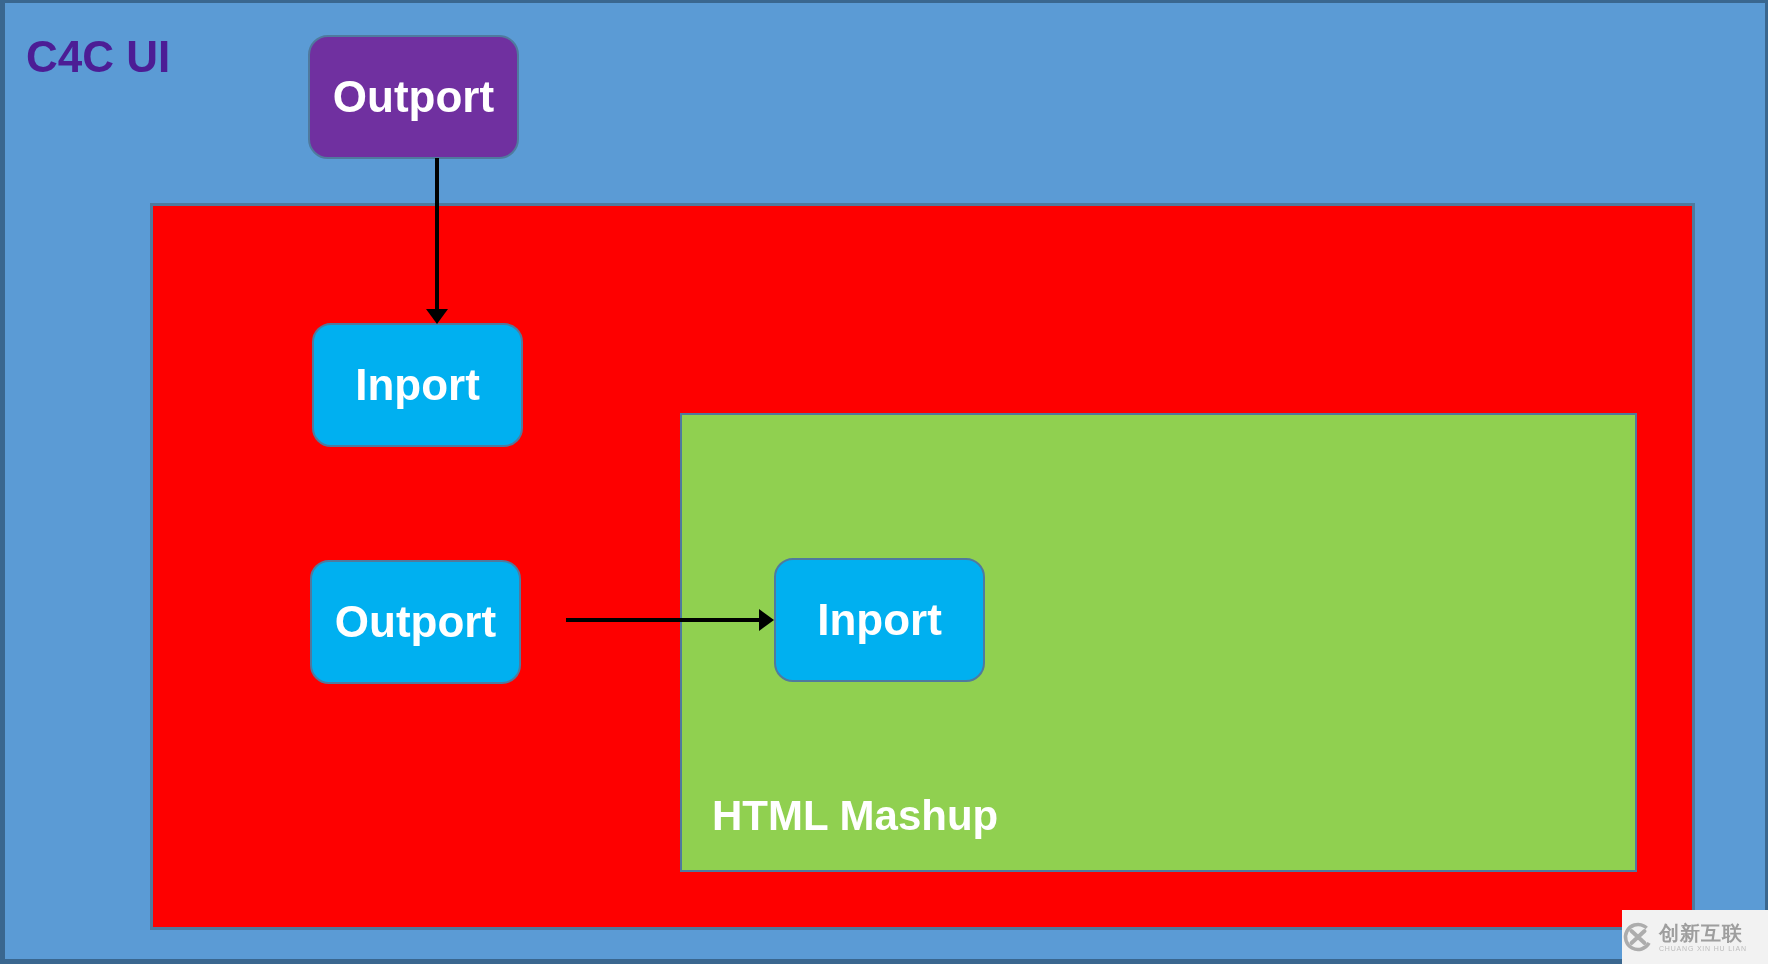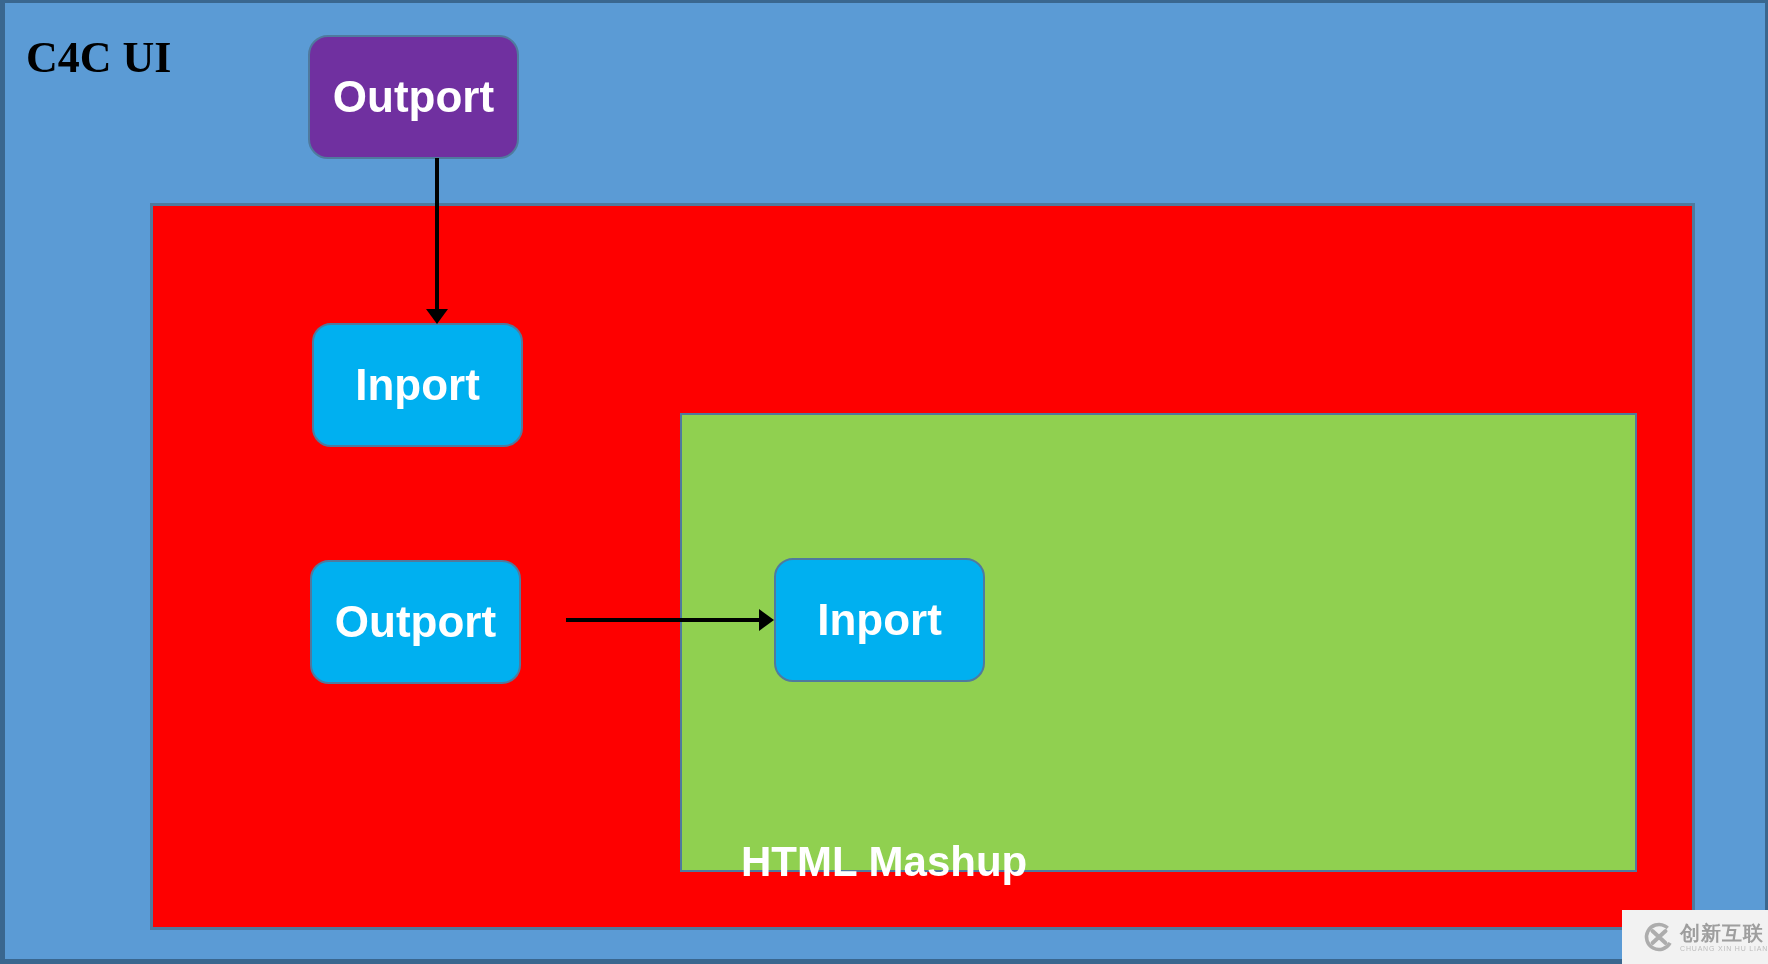--- a/index.html
+++ b/index.html
@@ -14,40 +14,40 @@
   .canvas::after{
     content:"";position:absolute;inset:0;
     border-top:3px solid var(--canvas-border,#3A678F);
     border-left:5px solid var(--canvas-border,#3A678F);
     border-right:3px solid var(--canvas-border,#3A678F);
     border-bottom:5px solid var(--canvas-border,#3A678F);
     pointer-events:none;z-index:50;
   }
   .c4c-label{
     position:absolute;left:26px;top:32px;
-    color:#000000;font-size:44px;font-weight:bold;letter-spacing:0px;font-family:Liberation Serif, serif;
+    color:#4c1d95;font-size:44px;font-weight:bold;letter-spacing:0px;
   }
   .region{position:absolute;box-sizing:border-box;}
   .region-red{
     left:150px;top:203px;width:1545px;height:727px;
     background:var(--red,#FE0000);
     border:3px solid var(--shape-border,#4F7A9E);
     z-index:1;
   }
   .region-green{
     left:680px;top:413px;width:957px;height:459px;
     background:var(--green,#90D050);
     border:2px solid var(--shape-border,#4F7A9E);
     z-index:2;
   }
   .region-label{
     position:absolute;color:#fff;font-weight:bold;font-size:42px;z-index:3;
   }
   .label-embedded{left:176px;top:864px;}
-  .label-mashup{left:712px;top:838px;margin-left:29px;}
+  .label-mashup{left:712px;top:792px;}
   .port{
     position:absolute;box-sizing:border-box;
     width:211px;height:124px;border-radius:20px;
     display:flex;align-items:center;justify-content:center;
     color:#fff;font-weight:bold;font-size:44px;
     z-index:10;
     border:2px solid var(--shape-border,#4F7A9E);
   }
   .port-purple{background:var(--purple,#7030A0);left:308px;top:35px;}
   .port-cyan{background:var(--cyan,#00B0F0);border-radius:19px;}
@@ -63,21 +63,21 @@
   }
   .arrow2-line{left:566px;top:618px;width:194px;height:4px;}
   .arrow2-head{
     position:absolute;left:759px;top:609px;width:0;height:0;z-index:20;
     border-top:11px solid transparent;border-bottom:11px solid transparent;
     border-left:15px solid var(--arrow,#000);
   }
   .watermark{
     position:absolute;left:1622px;top:910px;width:146px;height:54px;
     background:var(--watermark-bg,#F2F2F2);
-    display:flex;align-items:center;justify-content:flex-end;gap:5px;
+    display:flex;align-items:center;justify-content:flex-start;gap:5px;
     z-index:60;
   }
   .wm-logo{flex:0 0 auto;display:block;}
   .wm-text{display:flex;flex-direction:column;line-height:1;}
   .wm-brand{
     color:var(--watermark-fg,#9E9E9E);font-weight:bold;font-size:20px;
     letter-spacing:1px;white-space:nowrap;
   }
   .wm-sub{
     color:#BDBDBD;font-size:7px;letter-spacing:0.8px;margin-top:2px;

